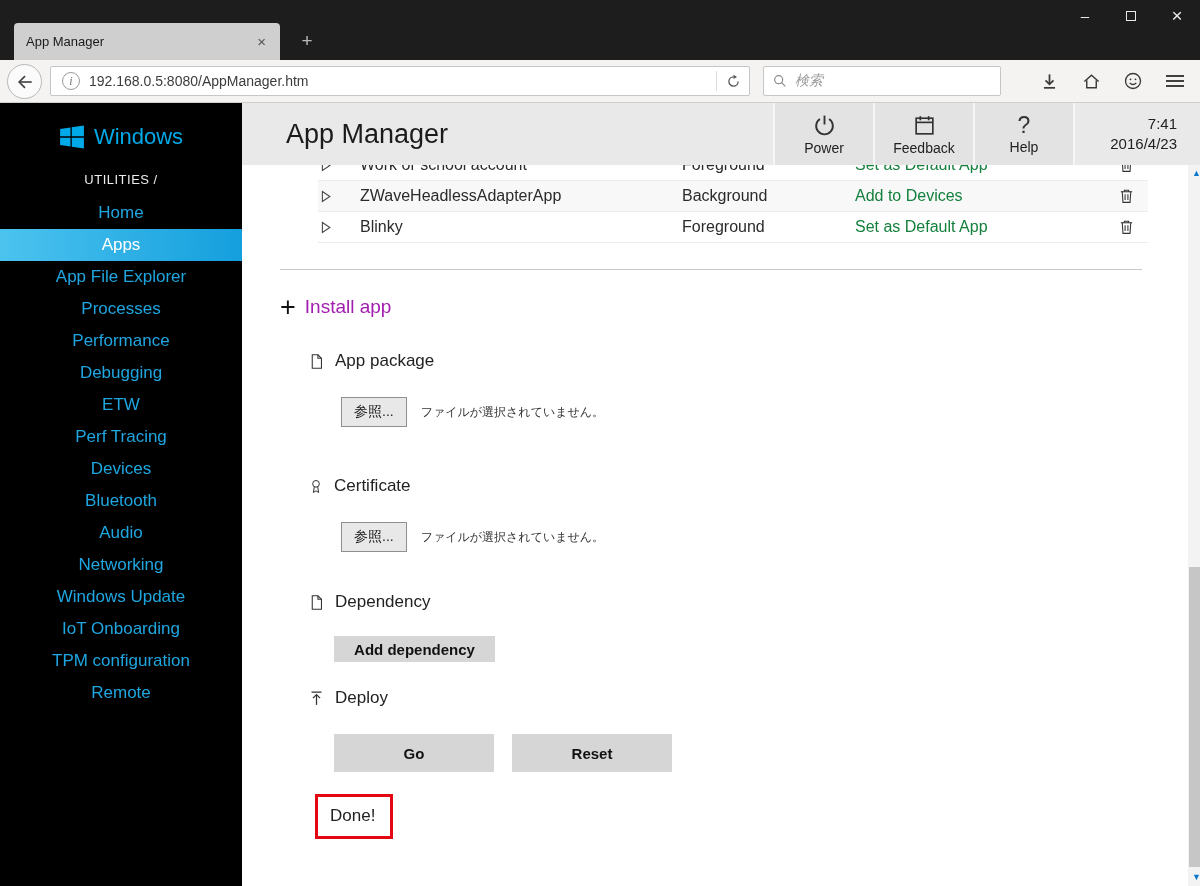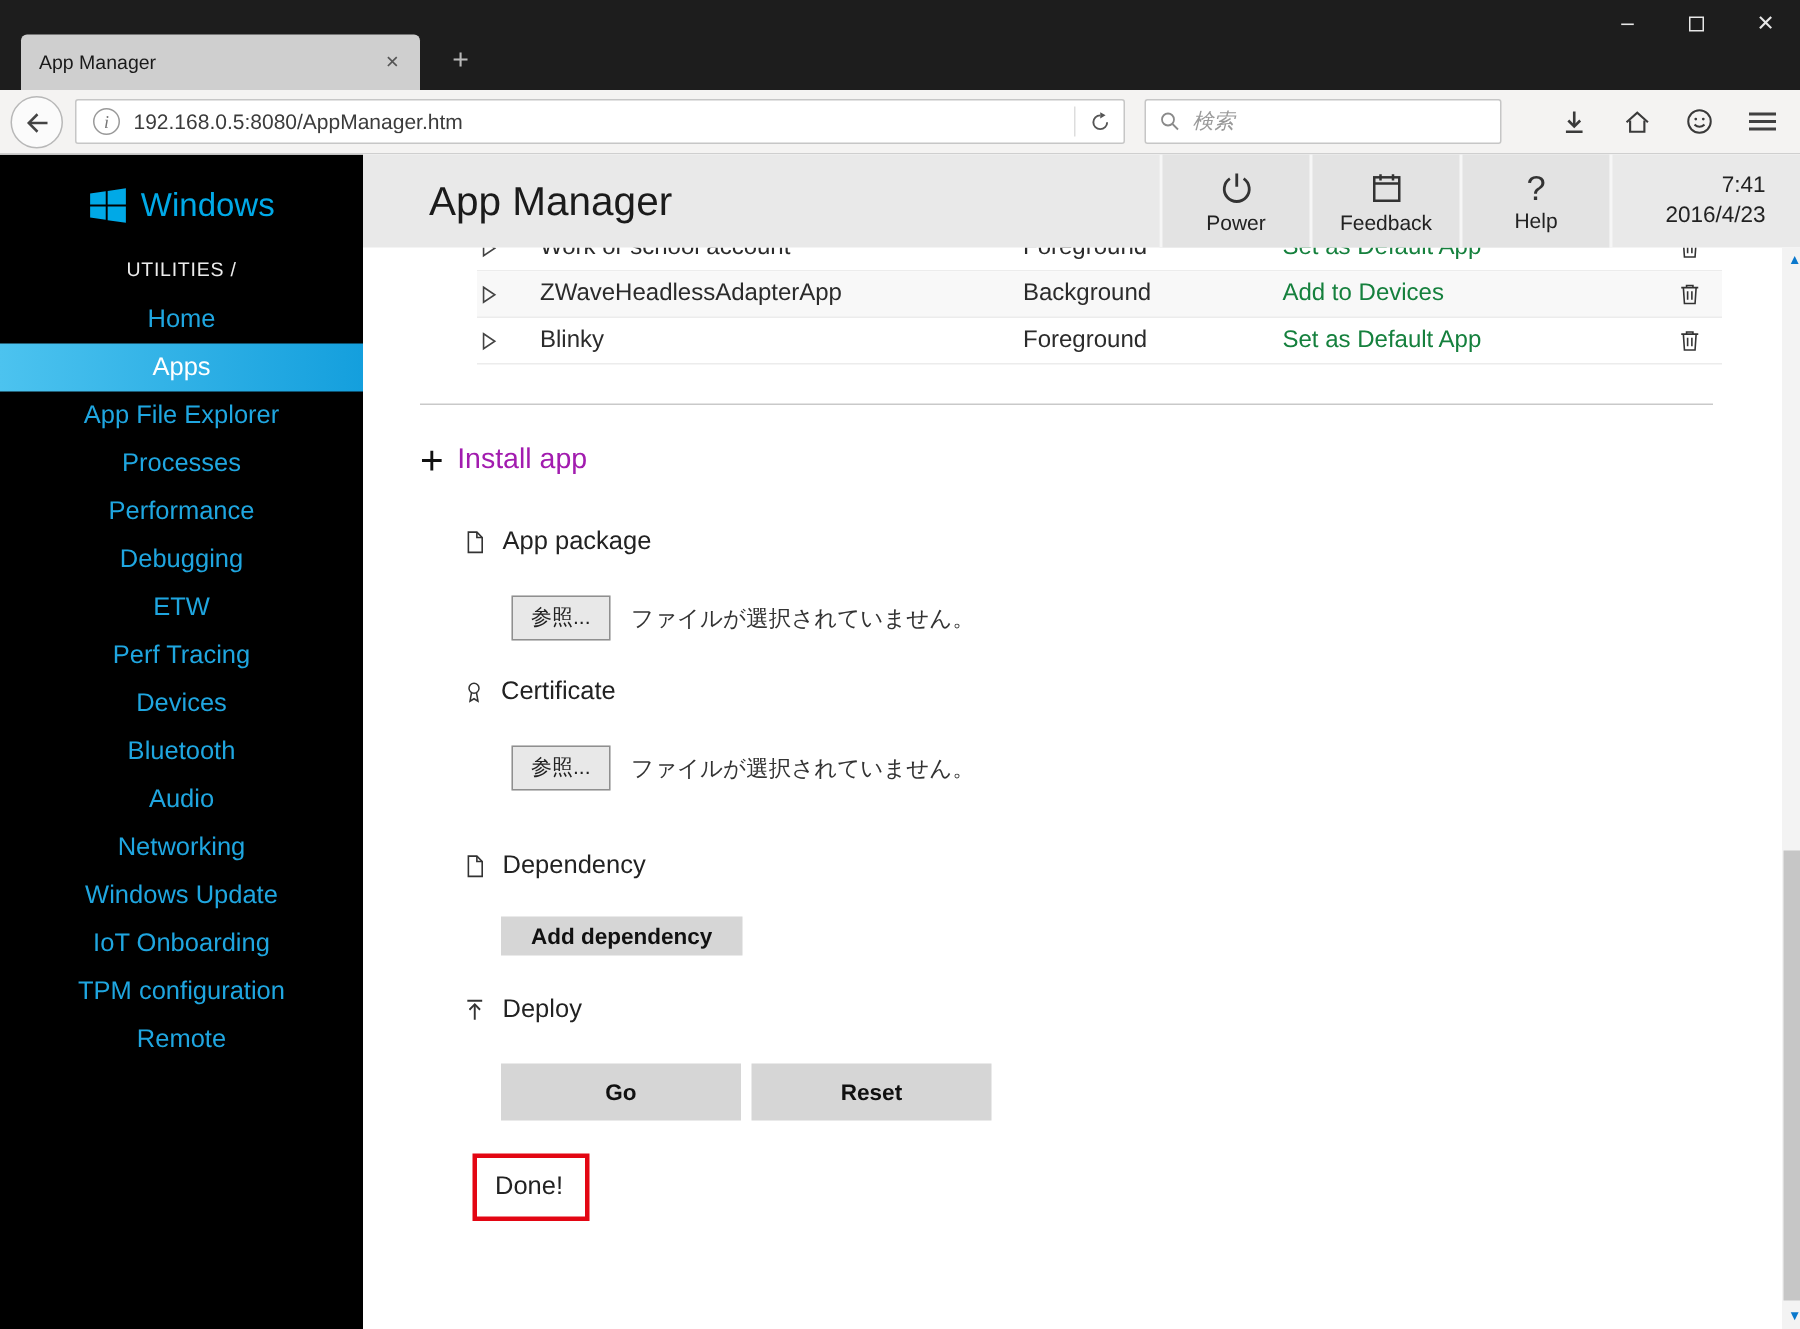--- a/index.html
+++ b/index.html
@@ -78,33 +78,33 @@
   .col-trash { width:30px; display:flex; align-items:center; cursor:pointer; }
 
   .divider { border:none; border-top:1px solid #c9c9c9; margin:26px 46px 0 38px; }
 
   .install-heading { display:flex; align-items:center; gap:9px; margin:24px 0 0 38px; }
   .plus-glyph { font-size:27px; font-weight:300; color:#111; line-height:26px; }
   .install-heading-text { font-size:19px; font-weight:normal; color:#a21caf; }
 
   .field-label { display:flex; align-items:center; gap:10px; margin-left:66px; font-size:17px; color:#222; }
   .mt-app-package { margin-top:31px; }
-  .mt-cert       { margin-top:24px; }
+  .mt-cert       { margin-top:49px; }
   .mt-dep        { margin-top:40px; }
   .mt-deploy     { margin-top:26px; }
 
   .file-row { display:flex; align-items:center; gap:14px; margin:26px 0 0 99px; }
   .browse-btn { background:#e8e8e8; border:1px solid #8f8f8f; font-size:14px; color:#222;
     padding:5px 12px; cursor:pointer; font-family:"Liberation Sans", sans-serif; }
-  .no-file { font-size:15px; color:#333; }
+  .no-file { font-size:12px; color:#333; }
 
   .btn-gray { background:#d6d6d6; border:none; font-weight:bold; font-size:15px; color:#111;
     cursor:pointer; font-family:"Liberation Sans", sans-serif; }
   .add-dep-btn { width:161px; height:26px; margin:24px 0 0 92px; line-height:19px; }
-  .action-btn-row { display:flex; gap:7px; margin:26px 0 0 92px; }
+  .action-btn-row { display:flex; gap:18px; margin:26px 0 0 92px; }
   .go-btn, .reset-btn { width:160px; height:38px; }
 
   .done-box { display:inline-block; margin:22px 0 0 73px; border:3px solid #e30613;
     padding:9px 15px 10px 12px; font-size:17px; color:#222; }
 
   
   .scrollbar { position:absolute; top:62px; right:0; bottom:0; width:17px; background:#f3f3f3; }
   .sb-arrow { position:absolute; left:0; width:17px; height:17px; text-align:center;
     font-size:9px; line-height:17px; color:#0a78cc; cursor:pointer; }
   .sb-up { top:0; } .sb-down { bottom:0; }

